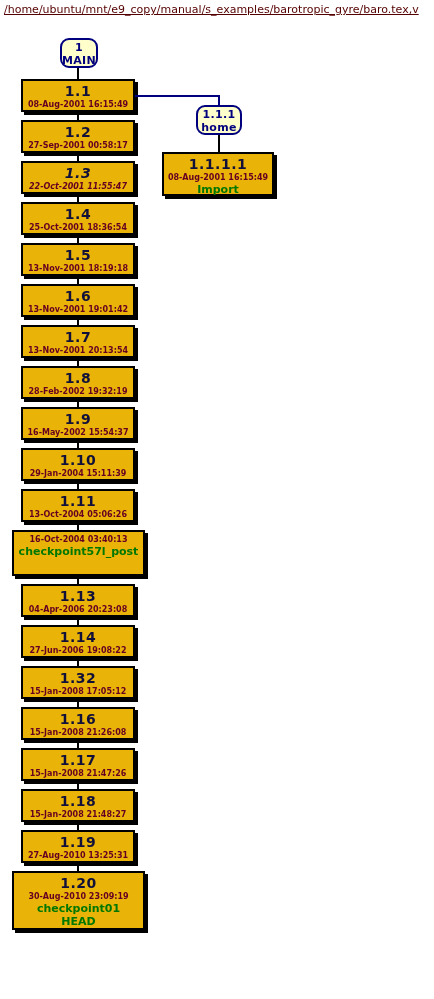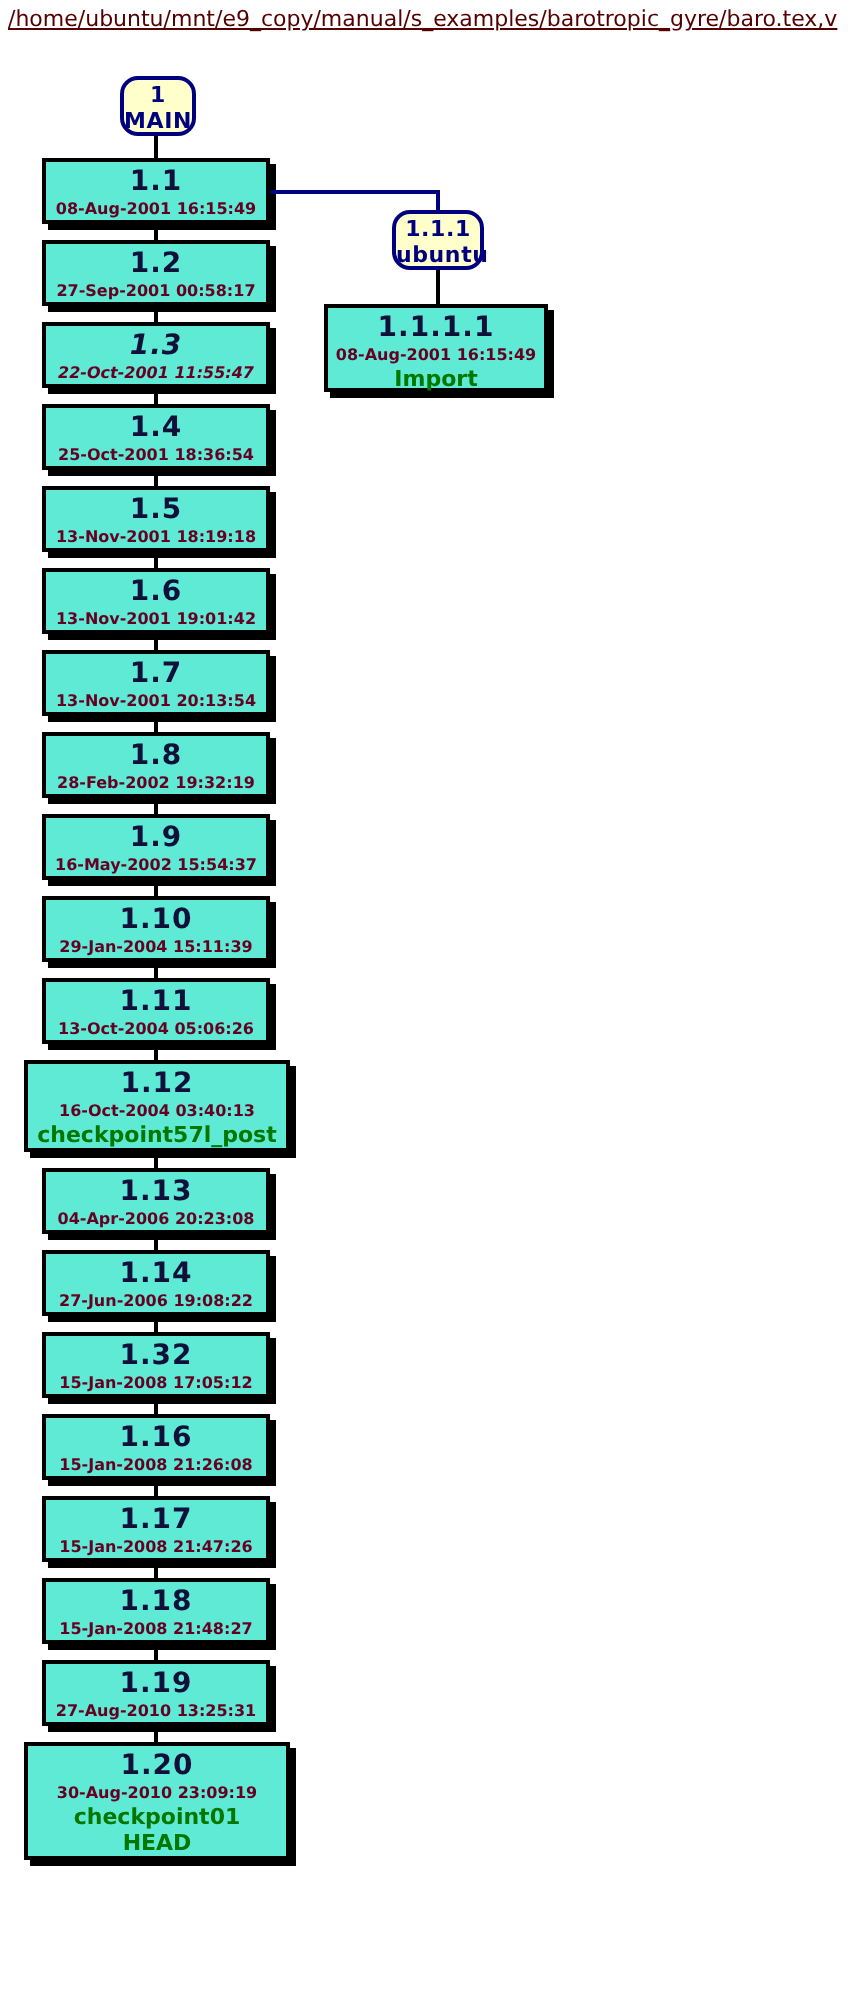--- a/index.html
+++ b/index.html
@@ -42,21 +42,21 @@
   }
   .bline {
     position: absolute;
     background: #00007f;
   }
 
   
   .rev {
     position: absolute;
     box-sizing: border-box;
-    background: #5eead4;
+    background: #eab308;
     border: 2px solid #000000;
     box-shadow: 3px 3px 0 0 #000000;
     text-align: center;
     padding-top: 2px;
   }
   .rev .num {
     font-family: "DejaVu Sans", sans-serif;
     font-weight: bold;
     font-size: 14px;
     color: #10103a;
@@ -105,21 +105,21 @@
 
   <div class="hdr" id="hdr-path">/home/ubuntu/mnt/e9_copy/manual/s_examples/barotropic_gyre/baro.tex,v</div>
 
   <div class="tagnode" id="main-node" style="left:60px; top:38px; width:38px; height:30px;">
     <div class="l1">1</div>
     <div class="l2">MAIN</div>
   </div>
 
   <div class="tagnode" id="branch-node" style="left:196px; top:105px; width:46px; height:30px;">
     <div class="l1">1.1.1</div>
-    <div class="l2">ubuntu</div>
+    <div class="l2">home</div>
   </div>
 
   <div class="rev" id="branch-rev" style="left:162px; top:152px; width:112px; height:44px;">
     <div class="num">1.1.1.1</div>
     <div class="date">08-Aug-2001 16:15:49</div>
     <div class="tag">Import</div>
   </div>
 
   <div id="trunk-layer">
       <div class="rev" style="left: 21px; top: 79px; width: 114px; height: 33px;">
@@ -160,21 +160,20 @@
       </div>
       <div class="rev" style="left: 21px; top: 448px; width: 114px; height: 33px;">
         <div class="num">1.10</div>
         <div class="date">29-Jan-2004 15:11:39</div>
       </div>
       <div class="rev" style="left: 21px; top: 489px; width: 114px; height: 33px;">
         <div class="num">1.11</div>
         <div class="date">13-Oct-2004 05:06:26</div>
       </div>
       <div class="rev" style="left: 12px; top: 530px; width: 133px; height: 46px;">
-        <div class="num">1.12</div>
         <div class="date">16-Oct-2004 03:40:13</div>
         <div class="tag">checkpoint57l_post</div>
       </div>
       <div class="rev" style="left: 21px; top: 584px; width: 114px; height: 33px;">
         <div class="num">1.13</div>
         <div class="date">04-Apr-2006 20:23:08</div>
       </div>
       <div class="rev" style="left: 21px; top: 625px; width: 114px; height: 33px;">
         <div class="num">1.14</div>
         <div class="date">27-Jun-2006 19:08:22</div>

